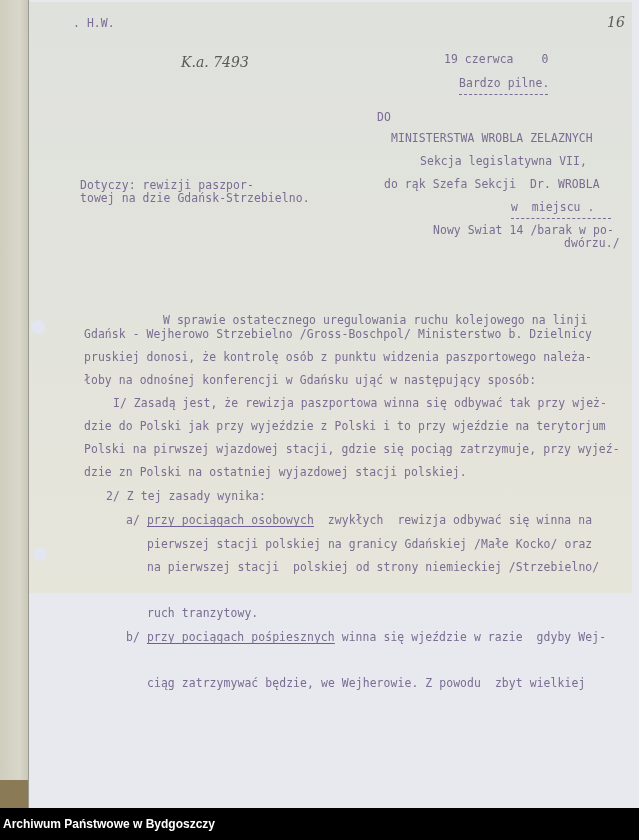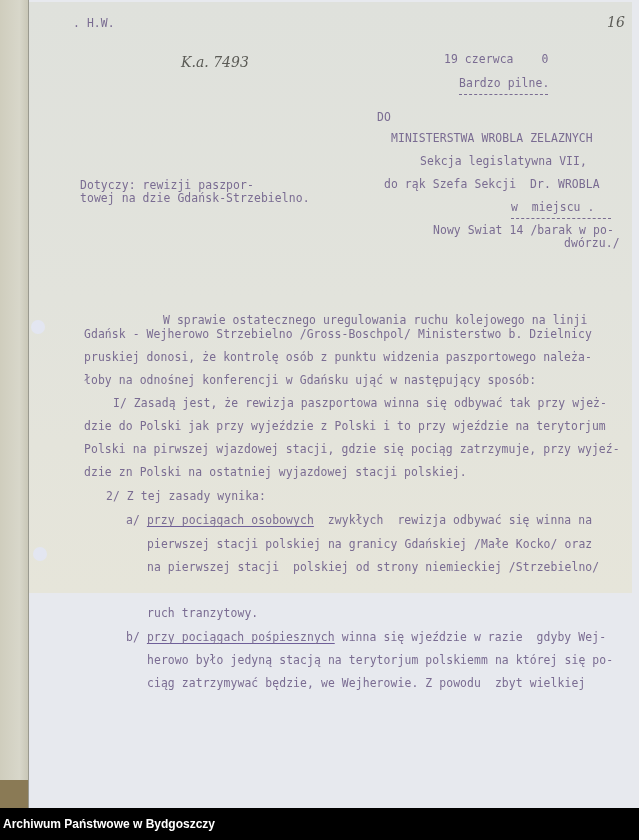--- a/index.html
+++ b/index.html
@@ -90,19 +90,18 @@
   <div class="tw" style="left:55px; top:465px;">dzie zn Polski na ostatniej wyjazdowej stacji polskiej.</div>
 
   <div class="tw" style="left:77px; top:489px;text-align:right;">2/ Z tej zasady wynika:</div>
 
   <div class="tw" style="left:97px; top:513px;"><span>a/</span> <span class="ul">przy pociągach osobowych</span><span>  zwykłych  rewizja odbywać się winna na</span></div>
   <div class="tw" style="left:118px; top:537px;">pierwszej stacji polskiej na granicy Gdańskiej /Małe Kocko/ oraz</div>
   <div class="tw" style="left:118px; top:560px;">na pierwszej stacji  polskiej od strony niemieckiej /Strzebielno/</div>
   <div class="tw" style="left:118px; top:606px;">ruch tranzytowy.</div>
 
   <div class="tw" style="left:97px; top:630px;"><span>b/</span> <span class="ul">przy pociągach pośpiesznych</span><span> winna się wjeździe w razie  gdyby Wej-</span></div>
-  <div class="tw" style="left:118px; top:653px;">herowo było jedyną stacją na terytorjum polskiemm na której się po-</div>
   <div class="tw" style="left:118px; top:676px;">ciąg zatrzymywać będzie, we Wejherowie. Z powodu  zbyt wielkiej</div>
 </div>
 
 <div class="footer">
   <span>Archiwum Państwowe w Bydgoszczy</span>
 </div>
 
 </body></html>

